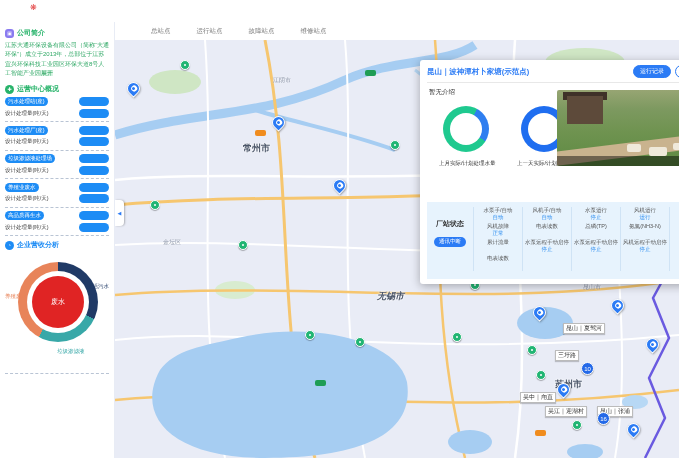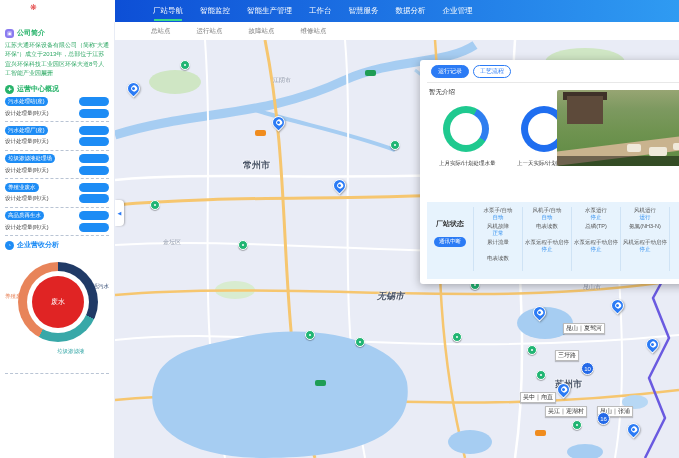--- a/index.html
+++ b/index.html
@@ -97,29 +97,20 @@
   .s-lab { font-size:5.5px; color:#555; white-space:nowrap; overflow:hidden; }
   .s-val { font-size:5.5px; color:#2b8cf0; min-height:7px; white-space:nowrap; }
 </style>
 </head>
 <body>
 
 <div class="topbar">
   <div class="logo-area">
     <span class="logo-mark">❋</span>
   </div>
-  <div class="nav">
-    <span class="nav-item active">厂站导航</span>
-    <span class="nav-item">智能监控</span>
-    <span class="nav-item">智能生产管理</span>
-    <span class="nav-item">工作台</span>
-    <span class="nav-item">智慧服务</span>
-    <span class="nav-item">数据分析</span>
-    <span class="nav-item">企业管理</span>
-  </div>
 </div>
 
 <div class="main">
 
   <div class="sidebar">
     <div class="sec-head">
       <span class="sec-ico ico-purple">▣</span>
       <span class="sec-title t-green">公司简介</span>
     </div>
     <div class="intro"><span>江苏大通环保设备有限公司（简称“大通环保”）成立于2013年，总部位于江苏宜兴环保科技工业园区环保大道8号人工智能产业园</span><span class="expand">展开</span></div>
@@ -232,21 +223,21 @@
         <path d="M45,330 C20,375 55,418 150,418 C245,418 300,395 292,342 C283,302 205,282 132,296 C85,306 60,310 45,330 Z" fill="#a6cdf2"></path>
 
         <ellipse cx="430" cy="283" rx="28" ry="16" fill="#a6cdf2"></ellipse>
         <ellipse cx="355" cy="402" rx="22" ry="12" fill="#a6cdf2"></ellipse>
         <ellipse cx="520" cy="362" rx="13" ry="7" fill="#b7d8f5"></ellipse>
         <ellipse cx="470" cy="412" rx="18" ry="8" fill="#a6cdf2"></ellipse>
 
         <path d="M540,190 L556,225 L538,258 L554,298 L534,338 L550,378 L530,418" stroke="#6a5ae0" stroke-width="2.5" fill="none" stroke-linejoin="round"></path>
       </svg>
 
-      <span class="city" style="left:128px; top:119px;">常州市</span>
+      <span class="city" style="left:128px; top:102px;">常州市</span>
       <span class="city" style="left:262px; top:250px;font-style:italic;">无锡市</span>
       <span class="city" style="left:440px; top:338px;">苏州市</span>
 
       <span class="town" style="left:158px; top:36px;">江阴市</span>
       <span class="town" style="left:312px; top:46px;">张家港市</span>
       <span class="town" style="left:388px; top:132px;">常熟市</span>
       <span class="town" style="left:512px; top:192px;">太仓市</span>
       <span class="town" style="left:468px; top:243px;">昆山市</span>
       <span class="town" style="left:48px; top:198px;">金坛区</span>
 
@@ -305,20 +296,21 @@
       <span class="maplabel" style="left:448px; top:283px;">昆山｜夏驾河</span>
       <span class="maplabel" style="left:440px; top:310px;">三圩路</span>
       <span class="maplabel" style="left:405px; top:352px;">吴中｜甪直</span>
       <span class="maplabel" style="left:430px; top:366px;">吴江｜迎湖村</span>
       <span class="maplabel" style="left:482px; top:366px;">昆山｜张浦</span>
 
       <div class="handle">◀</div>
 
       <div class="popup">
         <div class="p-head">
+          <span class="p-title">昆山｜波神潭村卜家塘(示范点)</span>
           <span class="p-btn solid">运行记录</span>
           <span class="p-btn line">工艺流程</span>
         </div>
         <div class="p-body">
           <div class="p-nointro">暂无介绍</div>
           <div class="donuts">
             <div class="donut">
               <div class="ring ring1"></div>
               <div class="d-cap">上月实际/计划处理水量</div>
             </div>

